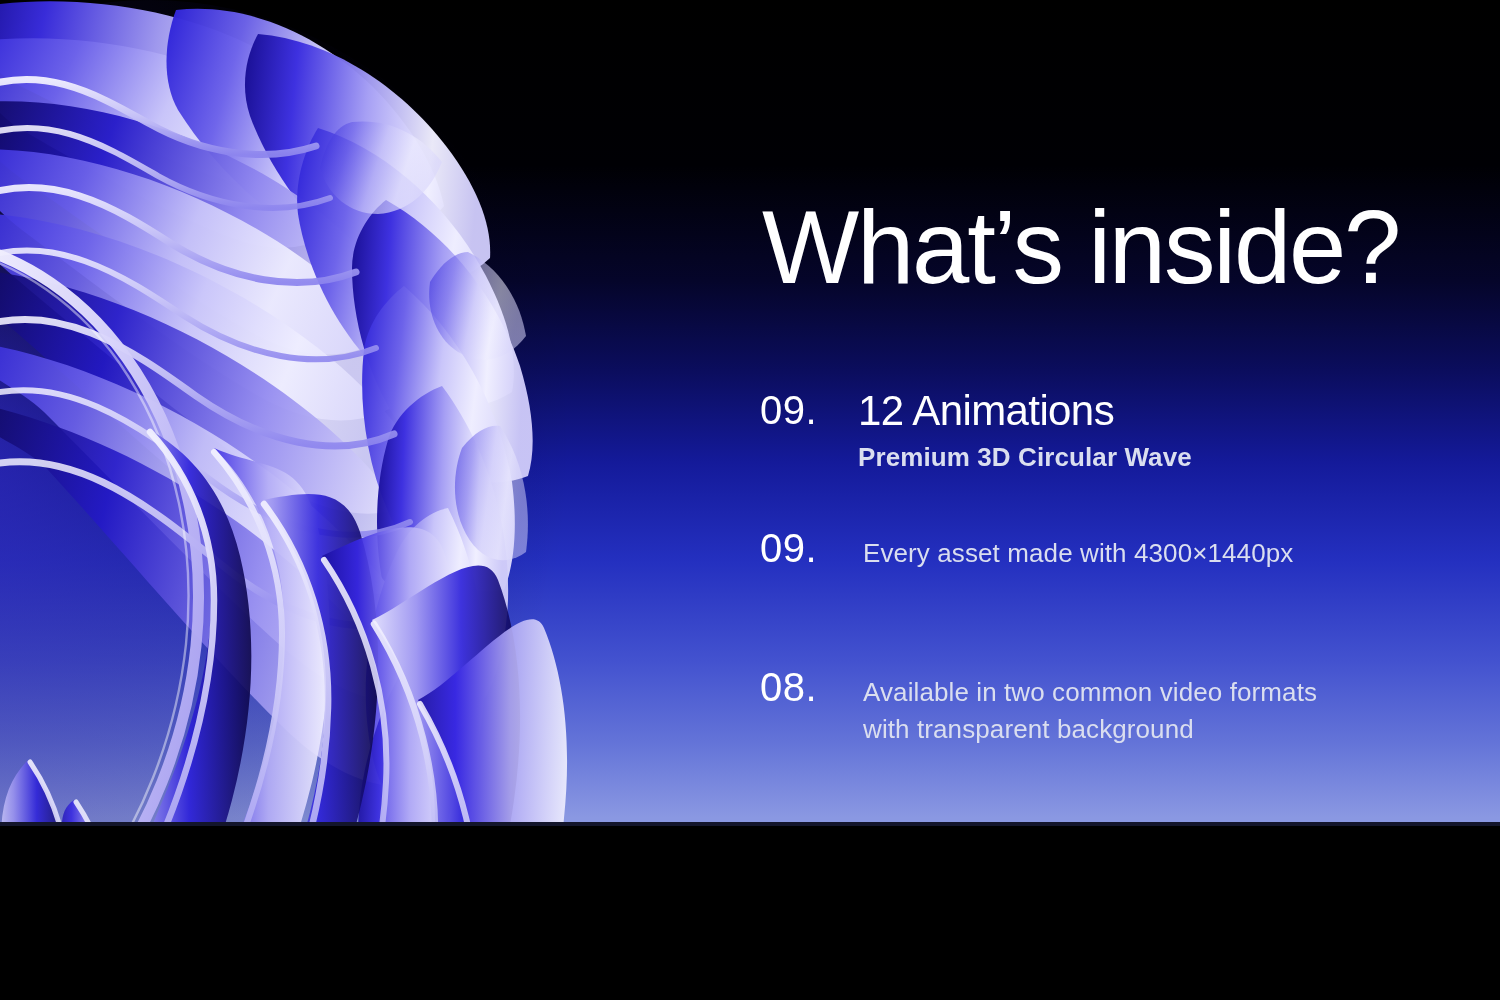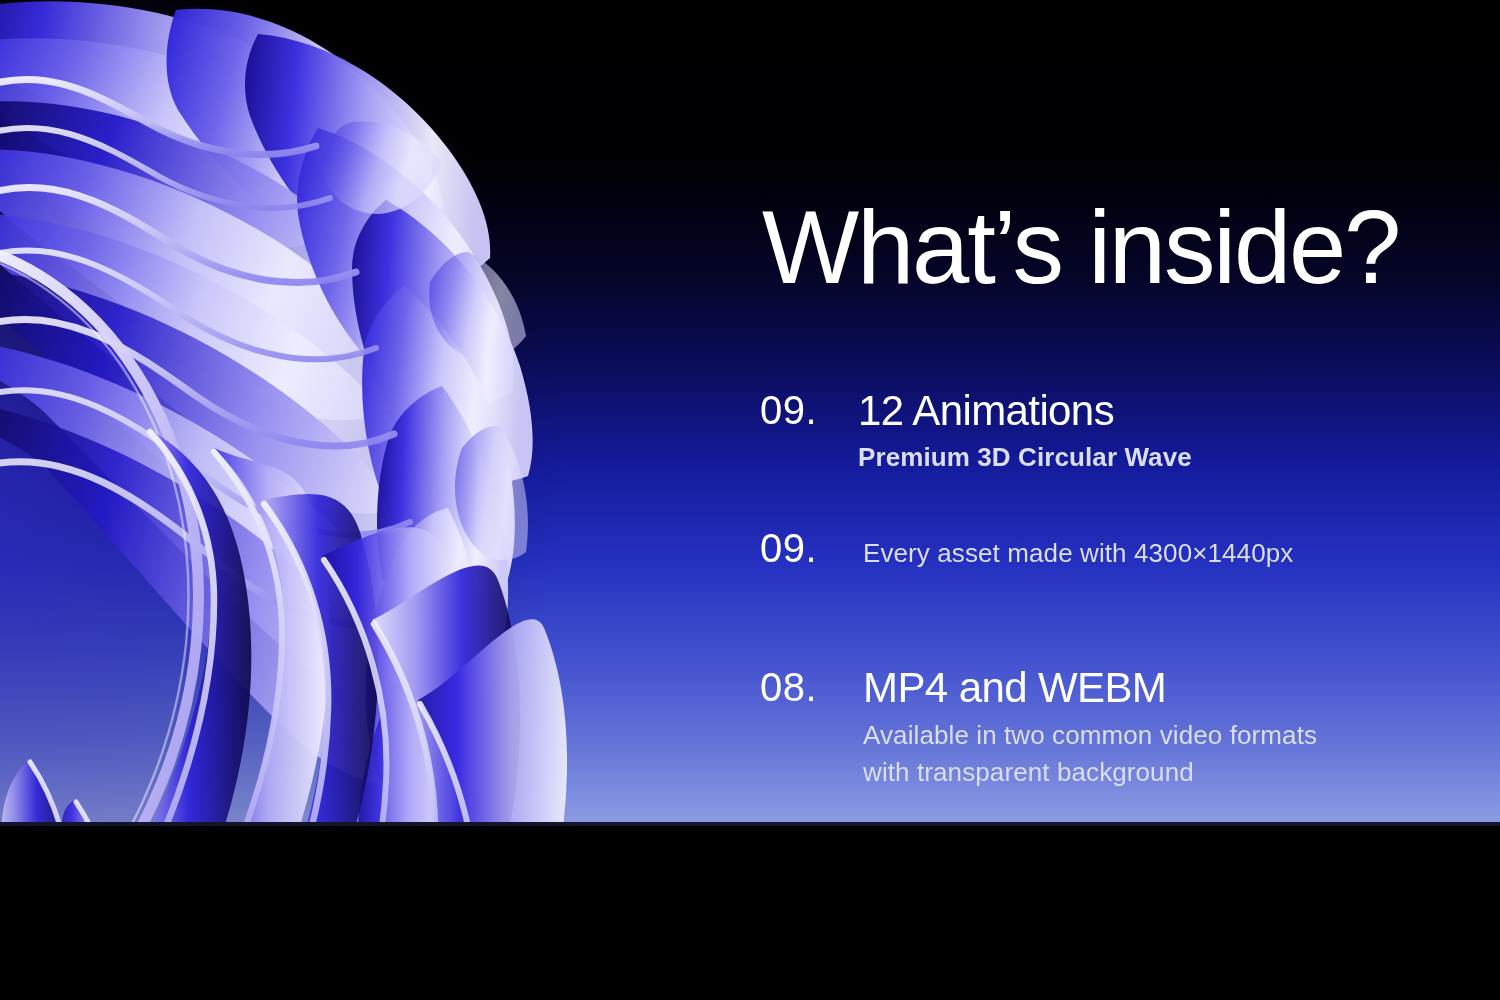--- a/index.html
+++ b/index.html
@@ -270,21 +270,20 @@
       <div class="feature-body">
         <div class="feature-sub">
           <span class="l1">Every asset made with 4300×1440px</span>
         </div>
       </div>
     </div>
 
     <div class="feature feature-3">
       <div class="feature-num">08.</div>
       <div class="feature-body">
-        <div class="feature-head">MP4 and WEBM</div>
         <div class="feature-sub">
           <span class="l1">Available in two common video formats</span>
           <span class="l2">with transparent background</span>
         </div>
       </div>
     </div>
 
   </div>
 
   <div id="bottom-edge"></div>

